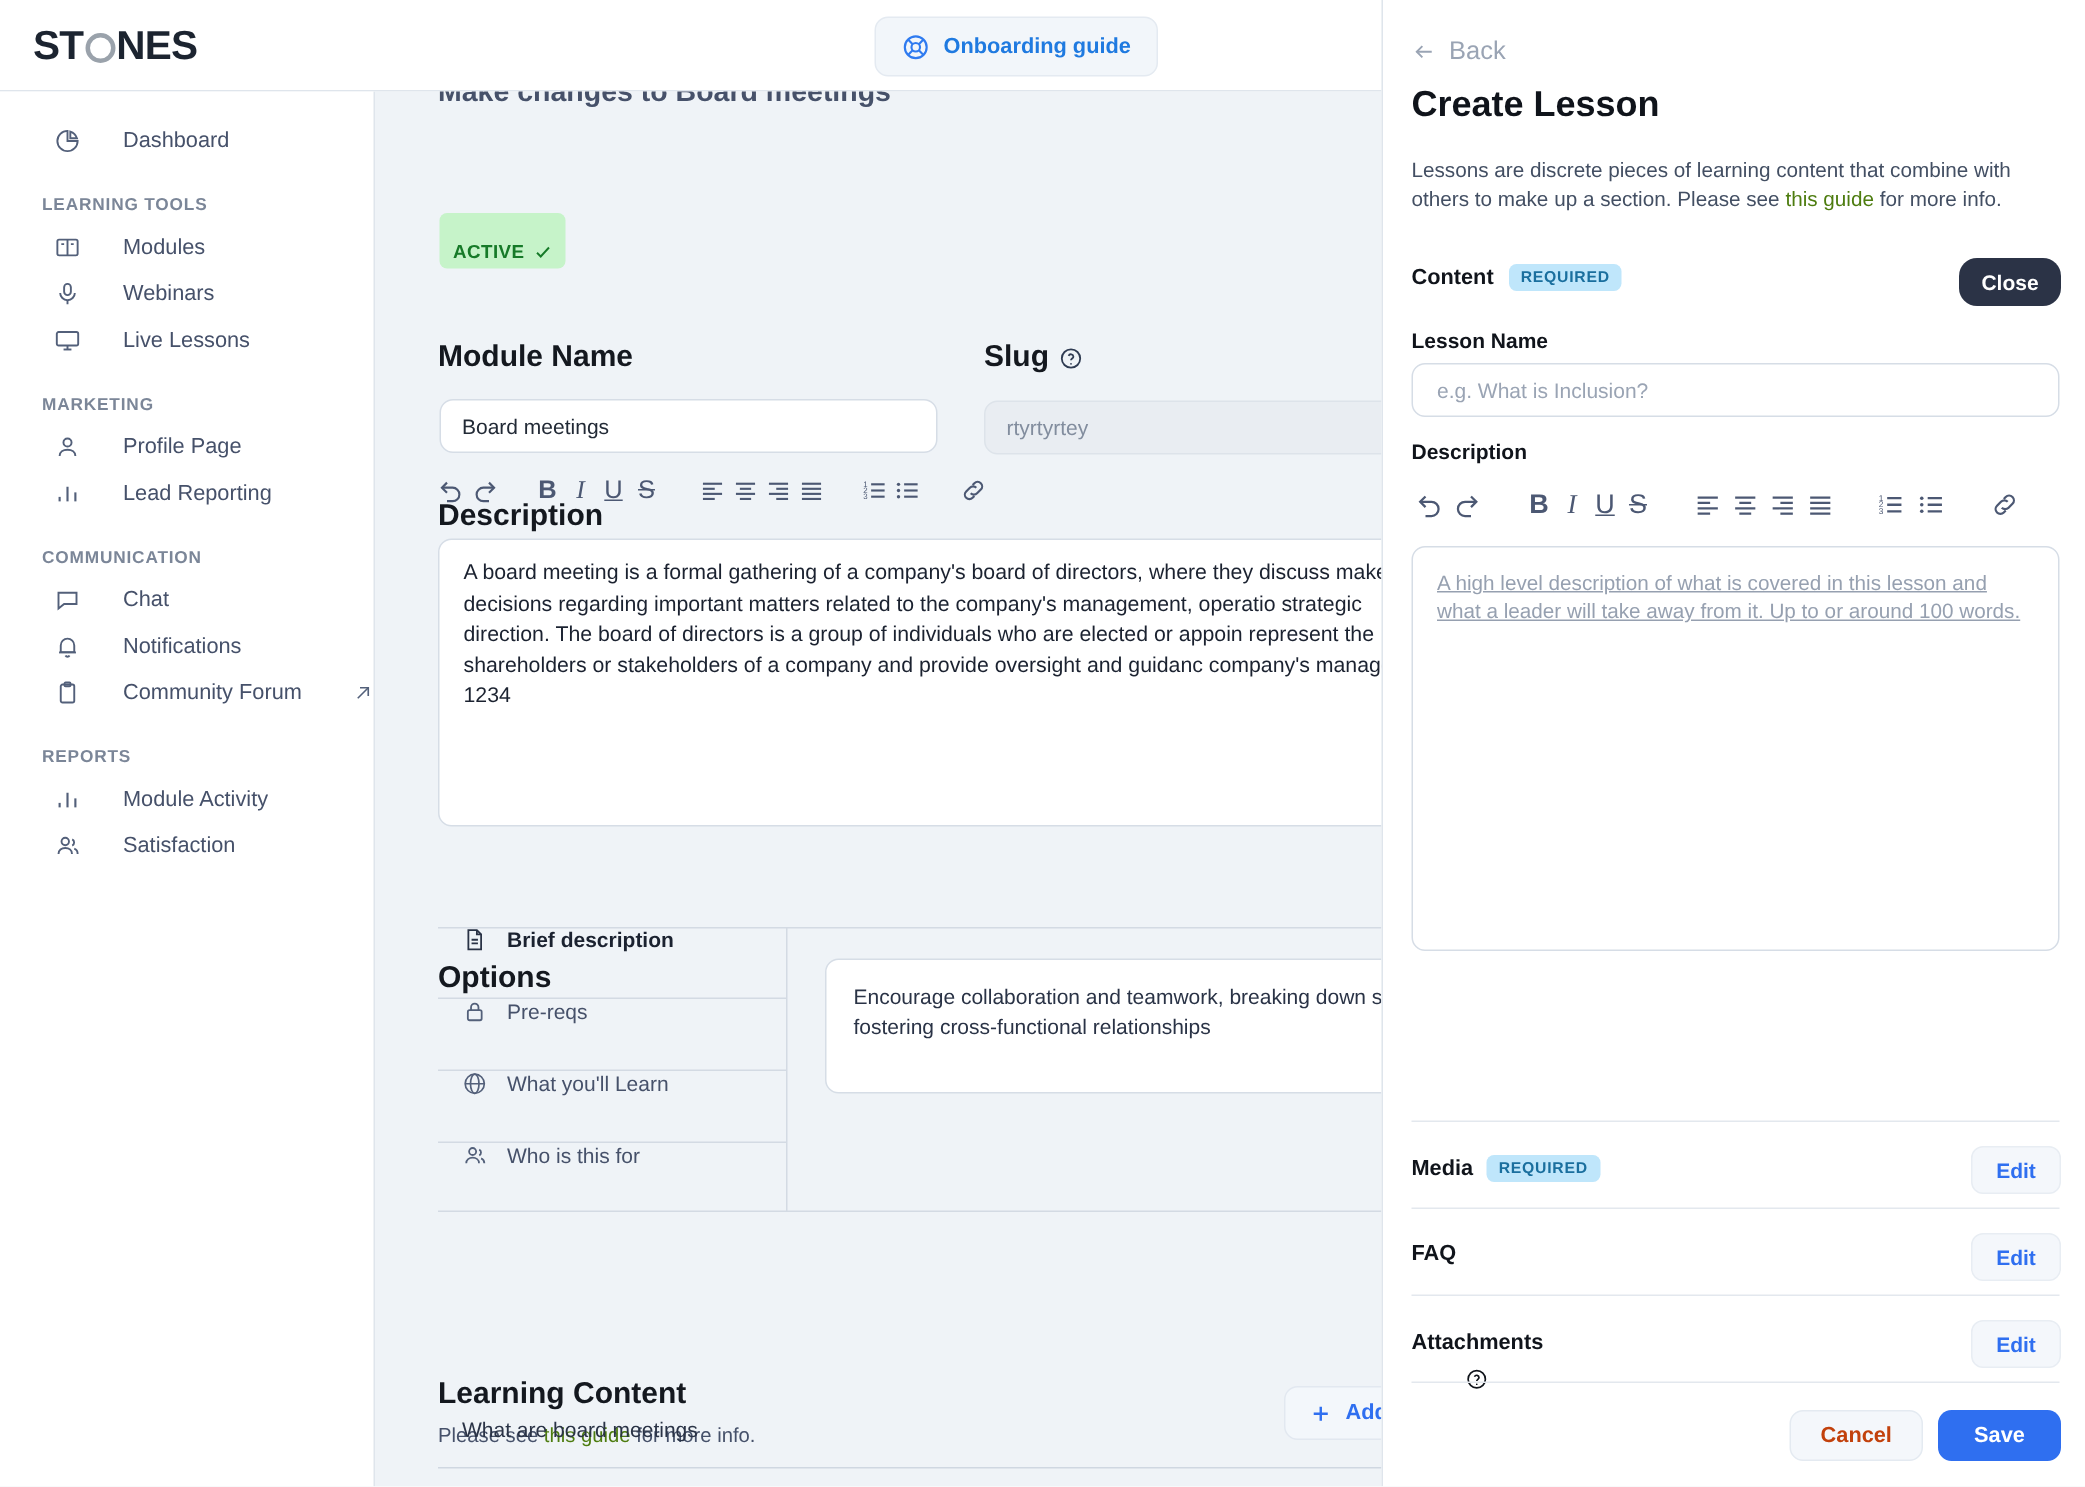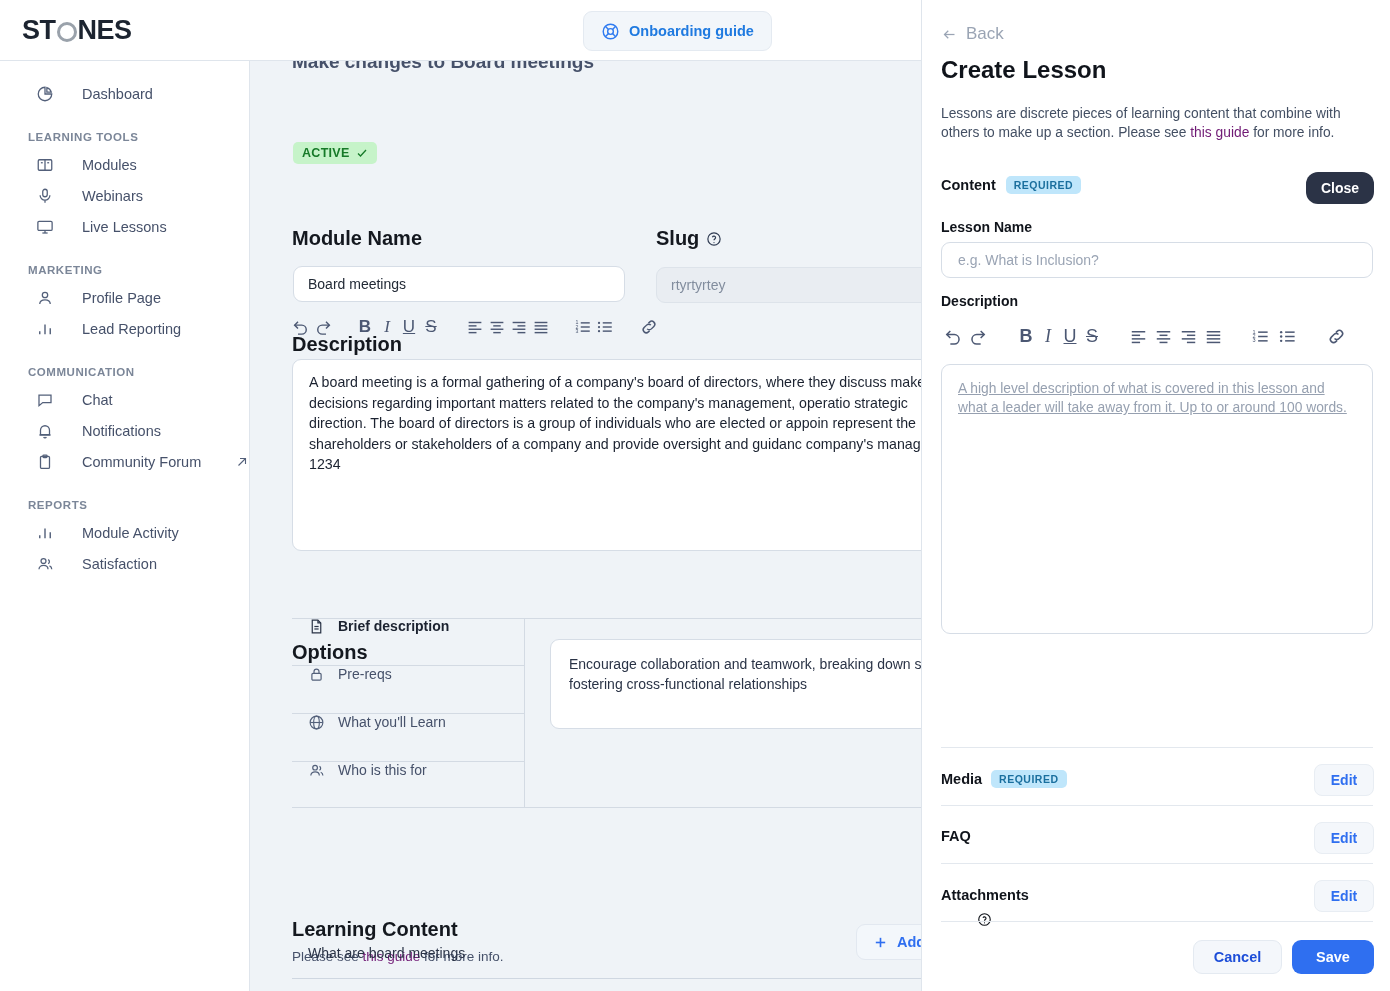--- a/index.html
+++ b/index.html
@@ -62,21 +62,21 @@
     background:#eff3f7; overflow:hidden;
   }
   .scrolled-title {
     position:absolute; left:42px; top:-10px; font-size:19px; font-weight:700;
     color:#46516a; white-space:nowrap;
   }
   .badge-active {
     position:absolute; left:43px; top:81px;
     background:#c6f3c9; color:#167a28; border-radius:5px;
     font-size:12.5px; font-weight:600; letter-spacing:0.3px;
-    padding:4px 9px 4px 9px; display:flex; align-items:center; gap:6px;
+    padding:19px 9px 4px 9px; display:flex; align-items:center; gap:6px;
   }
   .badge-active svg { width:12px; height:12px; }
 
   .sect-title { position:absolute; font-size:20px; font-weight:700; color:#14181f; }
   .field-label-row { display:flex; align-items:center; gap:7px; }
   .qmark { width:16px; height:16px; color:#2f3b52; }
 
   .txt-input {
     background:#ffffff; border:1px solid #d6dde6; border-radius:9px;
     height:36px; display:flex; align-items:center; padding:0 14px;
@@ -108,21 +108,21 @@
   .opt-tab:last-child { border-bottom:none; }
   .opt-tab.active { font-weight:700; color:#1b2230; }
   .opt-tab .ico { width:17px; height:17px; color:#53607a; }
   .opt-divider { position:absolute; width:1px; background:#d3dae3; }
   .opt-pane {
     position:absolute; background:#ffffff; border:1px solid #d6dde6; border-radius:9px;
     padding:14px 18px; font-size:14px; line-height:20px; color:#2a3346; overflow:hidden;
   }
 
   .sub-note { position:absolute; font-size:13.5px; color:#46516a; }
-  .lnk { color:#701a75; cursor:pointer; }
+  .lnk { color:#4d7c0f; cursor:pointer; }
 
   .btn-add {
     position:absolute; height:36px; border:1px solid #e2e8f0; background:#f3f7fb;
     border-radius:9px; display:flex; align-items:center; gap:9px; padding:0 16px;
     color:#2f6ff0; font-size:14.5px; font-weight:700; cursor:pointer;
   }
   .lc-row { position:absolute; font-size:14px; color:#2a3346; }
   .hr-line { position:absolute; height:1px; background:#cfd7e1; }
 
   
@@ -172,21 +172,21 @@
   .btn-edit-panel {
     position:absolute; left:1314px; width:60px; height:32px;
     background:#f4f7fb; border:1px solid #e8edf3; border-radius:8px;
     display:flex; align-items:center; justify-content:center;
     color:#2f6ff0; font-size:14px; font-weight:600; cursor:pointer;
   }
   .btn-cancel {
     position:absolute; left:1193px; top:940px; width:89px; height:34px;
     background:#f4f7fb; border:1px solid #e4eaf1; border-radius:9px;
     display:flex; align-items:center; justify-content:center;
-    font-size:14.5px; color:#1d4ed8; font-weight:600; cursor:pointer;
+    font-size:14.5px; color:#c2410c; font-weight:600; cursor:pointer;
   }
   .btn-save {
     position:absolute; left:1292px; top:940px; width:82px; height:34px;
     background:#2f6ff0; border-radius:9px;
     display:flex; align-items:center; justify-content:center;
     font-size:14.5px; color:#ffffff; font-weight:700; cursor:pointer;
   }
 </style>
 </head>
 <body>

